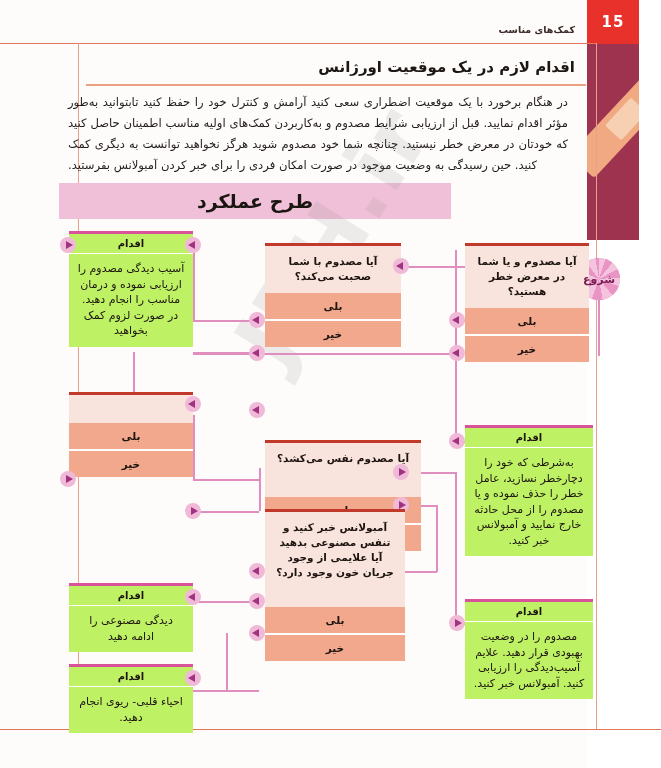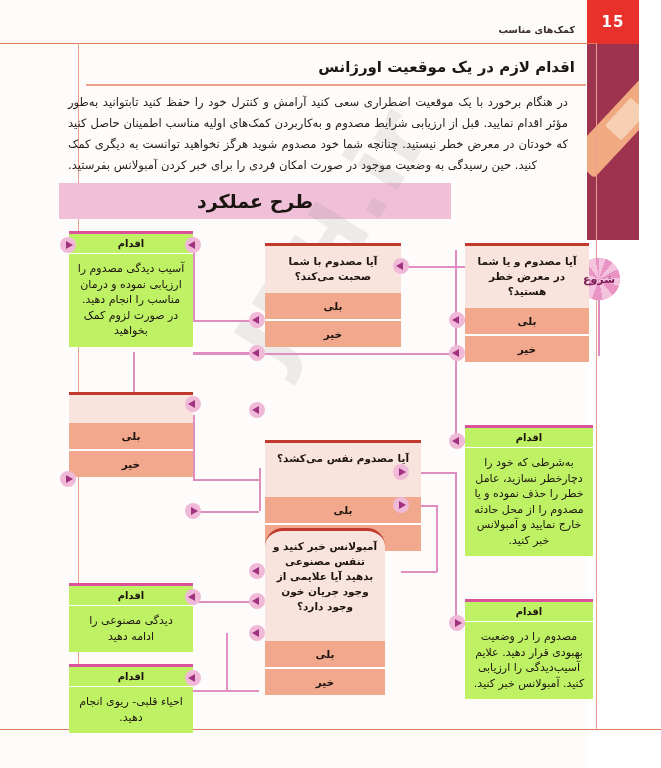--- a/index.html
+++ b/index.html
@@ -427,21 +427,21 @@
   <div class="arrow left" style="top:402px; left:249px;"></div>
   <div class="arrow right" style="top:464px; left:393px;"></div>
   <div class="arrow right" style="top:497px; left:393px;"></div>
 
   <div class="node action" style="top:599px; left:465px; width:128px;">
     <div class="ahead">اقدام</div>
     <div class="abody">مصدوم را در وضعیت بهبودی قرار دهید. علایم آسیب‌دیدگی را ارزیابی کنید. آمبولانس خبر کنید.</div>
   </div>
   <div class="arrow right" style="top:615px; left:449px;"></div>
 
-  <div class="node decision" style="top:528px; left:265px; width:120px;border-radius:18px;">
+  <div class="node decision" style="top:509px; left:265px; width:140px;">
     <div class="q">آمبولانس خبر کنید و تنفس مصنوعی بدهید آیا علایمی از وجود جریان خون وجود دارد؟</div>
     <div class="opt opt-yes" style="margin-top:18px;">بلی</div>
     <div class="opt opt-no">خیر</div>
   </div>
   <div class="arrow left" style="top:563px; left:249px;"></div>
   <div class="arrow left" style="top:593px; left:249px;"></div>
   <div class="arrow left" style="top:625px; left:249px;"></div>
 
   <div class="node action" style="top:583px; left:69px; width:124px;">
     <div class="ahead">اقدام</div>

